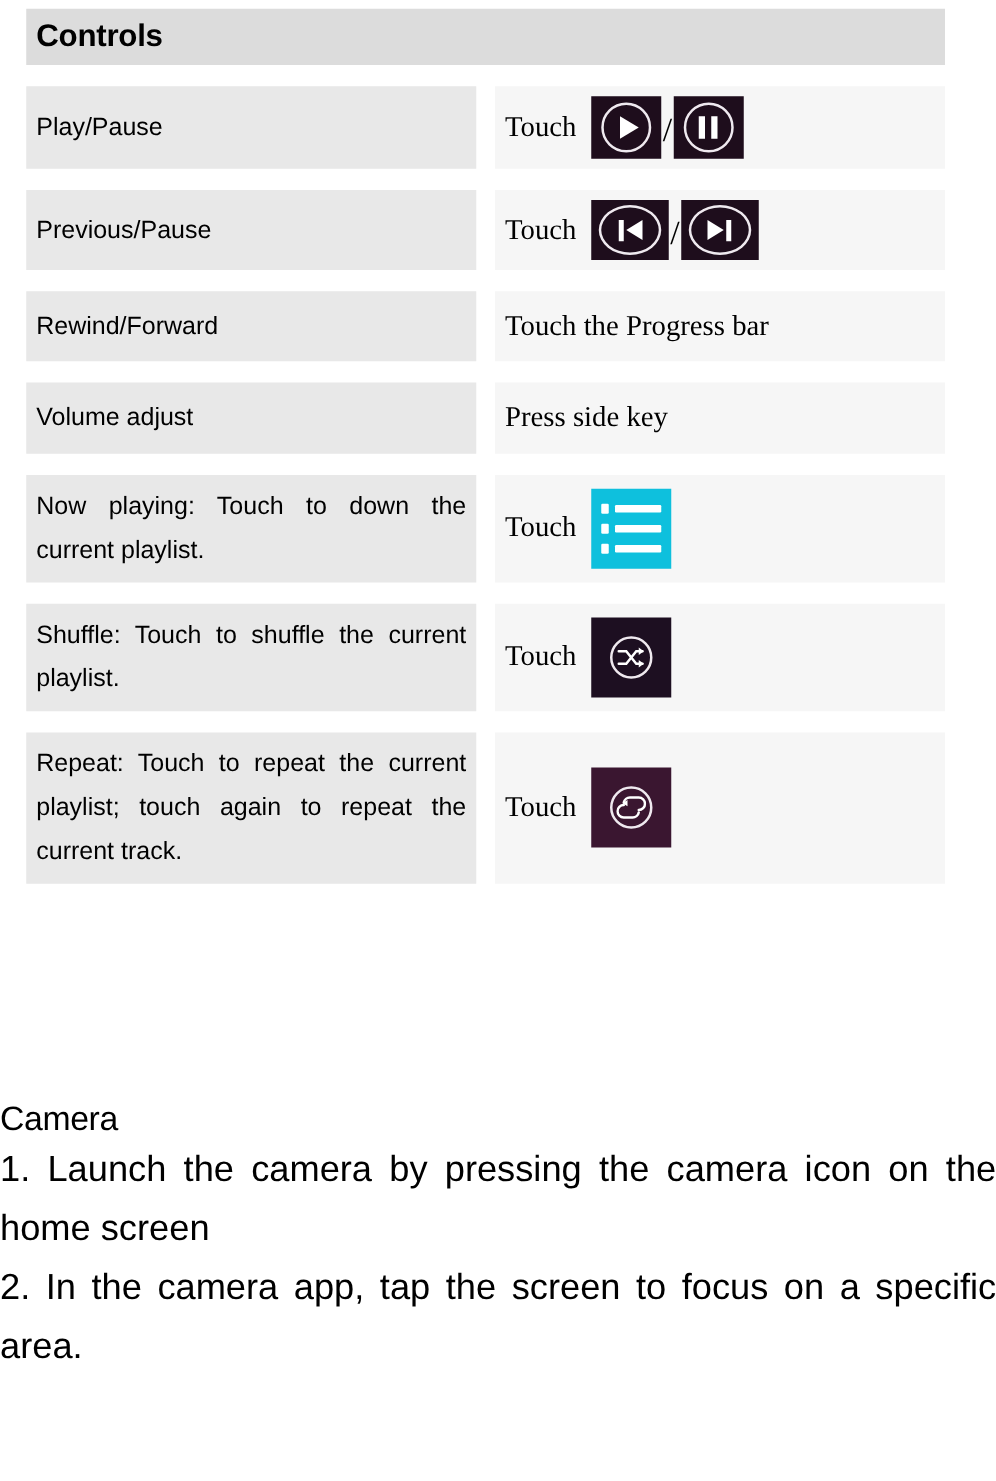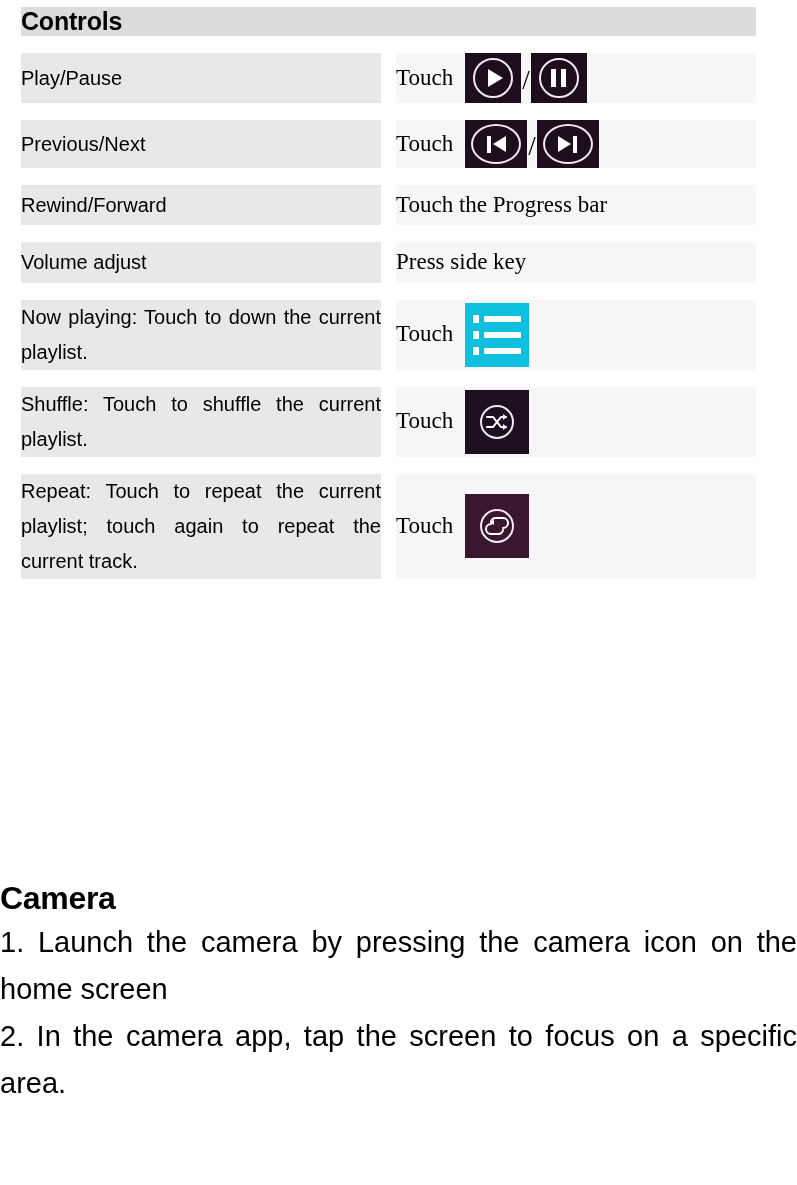--- a/index.html
+++ b/index.html
@@ -20,21 +20,21 @@
   .controls-table {
     position: absolute;
     left: 6px;
     top: -10px;
     width: 765px;
     border-collapse: separate;
     border-spacing: 15px 17px;
     table-layout: fixed;
   }
   .controls-table td, .controls-table th {
-    padding: 0;
+    padding: 8px;
     margin: 0;
     vertical-align: middle;
   }
 
   .header-cell {
     background: #dcdcdc;
     text-align: left;
     padding: 10px 0 12px 22px;
     font-size: 25px;
     font-weight: bold;
@@ -170,22 +170,22 @@
   .repeat-box { background: #3a1630; }
 
   
   .camera-section {
     position: absolute;
     left: 0;
     top: 880px;
     width: 797px;
   }
   .camera-title {
-    font-size: 32px;
-    font-weight: bold;
+    font-size: 27px;
+    font-weight: normal;
     margin: 0 0 2px 0;
     letter-spacing: -0.3px;
   }
   .camera-step {
     font-size: 29px;
     line-height: 1.62;
     text-align: justify;
     text-align-last: left;
     margin: 0;
   }
@@ -218,21 +218,21 @@
                     <i></i>
                   </span>
                 </span>
           </span>
         </span>
       </span>
     </td>
   </tr>
 
   <tr>
-    <td class="col-left">Previous/Next</td>
+    <td class="col-left">Previous/Pause</td>
     <td class="col-right">
       <span class="touch-row">
         <span class="touch-label">Touch</span>
         <span class="icon-pair">
           <span class="media-box wide">
             <span class="ring ellipse">
               <span class="prev-glyph">
                     <span class="bar-v"></span>
                     <span class="tri-left"></span>
                   </span>

